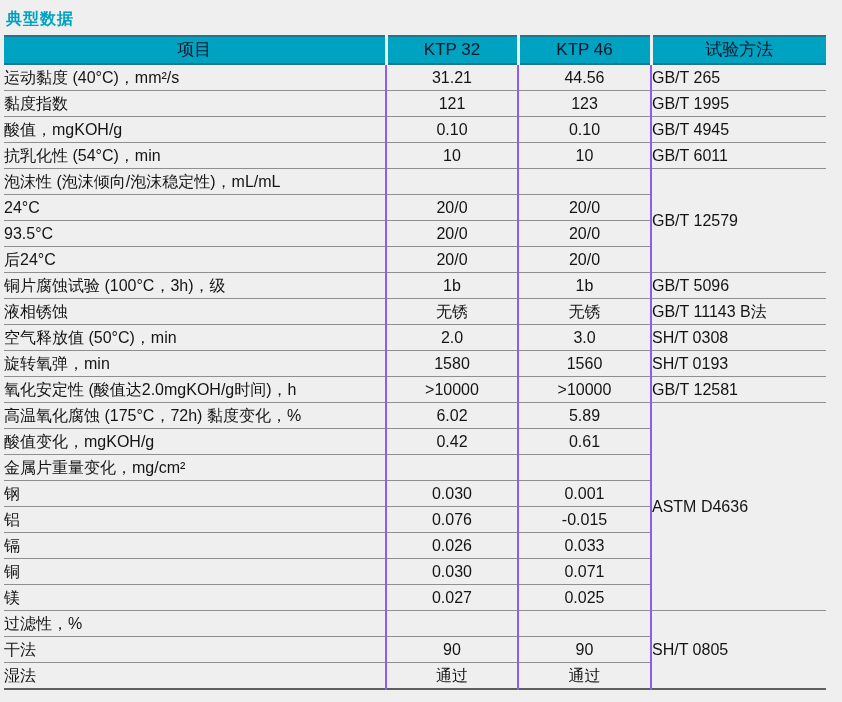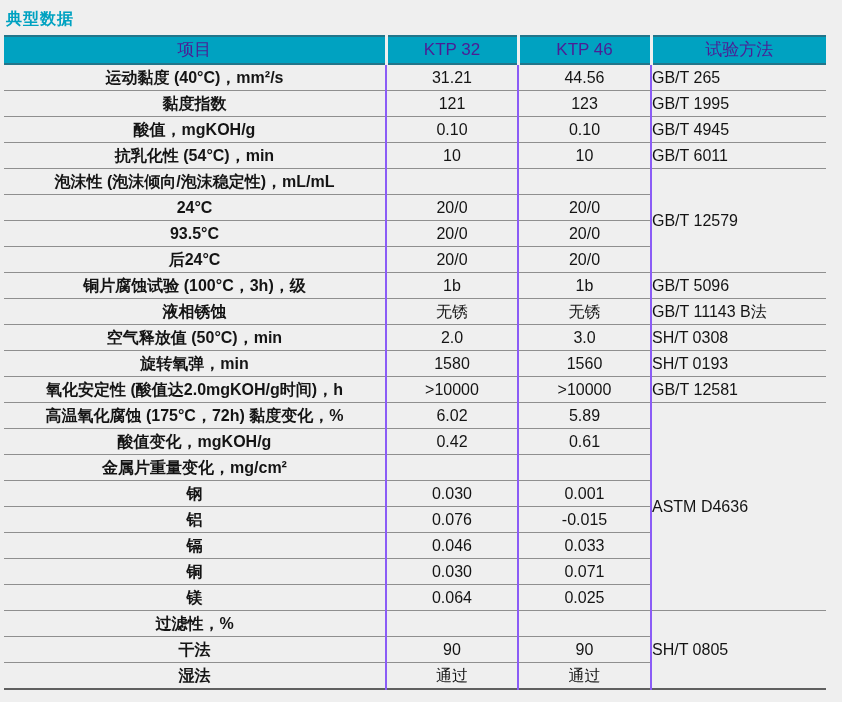--- a/index.html
+++ b/index.html
@@ -20,21 +20,21 @@
   }
   table.spec{
     border-collapse:collapse;
     table-layout:fixed;
     margin-left:4px;
     width:822px;
     border-bottom:2px solid #5f5f5f;
   }
   table.spec th{
     background:#00a2c1;
-    color:#4c1d95;
+    color:#0f172a;
     font-size:17px;
     font-weight:normal;
     height:26px;
     line-height:26px;
     padding:0;
     text-align:center;
     border-top:2px solid #23758a;
     border-bottom:2px solid #23758a;
   }
   table.spec th + th{ border-left:3px solid #eef0f0; }
@@ -42,21 +42,21 @@
     font-size:16px;
     height:25px;
     line-height:25px;
     padding:0;
     border-bottom:1px solid #8f8f8f;
     background:#efefef;
     vertical-align:middle;
     overflow:hidden;
     white-space:nowrap;
   }
-  td.i{ text-align:center; padding-left:6px;font-weight:bold; }
+  td.i{ text-align:left; padding-left:6px; }
   td.v{ text-align:center; }
   td.m{ text-align:left; }
   td.c{ border-left:2px solid #8b5cf6; }
 </style>
 </head>
 <body>
 
 <h1 class="page-title">典型数据</h1>
 
 <table class="spec">
@@ -171,31 +171,31 @@
         <td class="v c">0.030</td>
         <td class="v c">0.001</td>
       </tr>
     <tr>
         <td class="i">铝</td>
         <td class="v c">0.076</td>
         <td class="v c">-0.015</td>
       </tr>
     <tr>
         <td class="i">镉</td>
-        <td class="v c">0.046</td>
+        <td class="v c">0.026</td>
         <td class="v c">0.033</td>
       </tr>
     <tr>
         <td class="i">铜</td>
         <td class="v c">0.030</td>
         <td class="v c">0.071</td>
       </tr>
     <tr>
         <td class="i">镁</td>
-        <td class="v c">0.064</td>
+        <td class="v c">0.027</td>
         <td class="v c">0.025</td>
       </tr>
     <tr>
         <td class="i">过滤性，%</td>
         <td class="v c"></td>
         <td class="v c"></td>
         <td class="m c" rowspan="3">SH/T 0805</td>
       </tr>
     <tr>
         <td class="i">干法</td>

